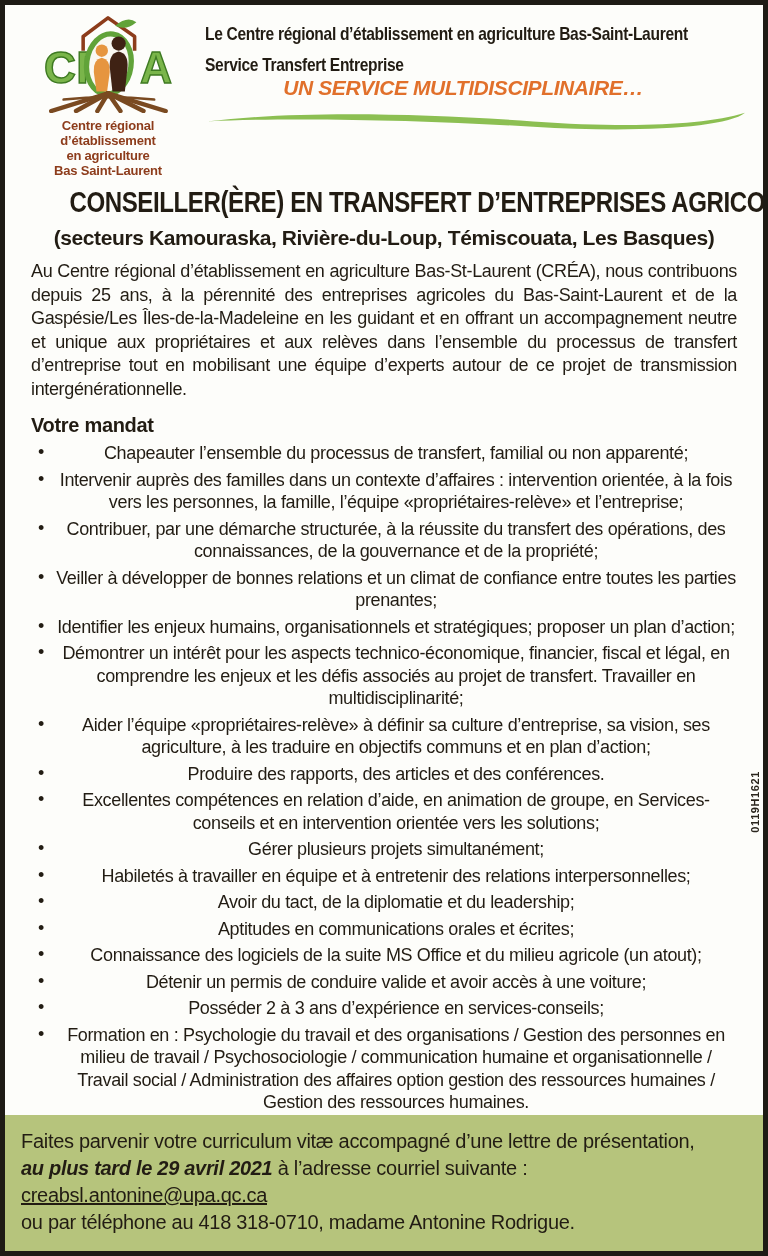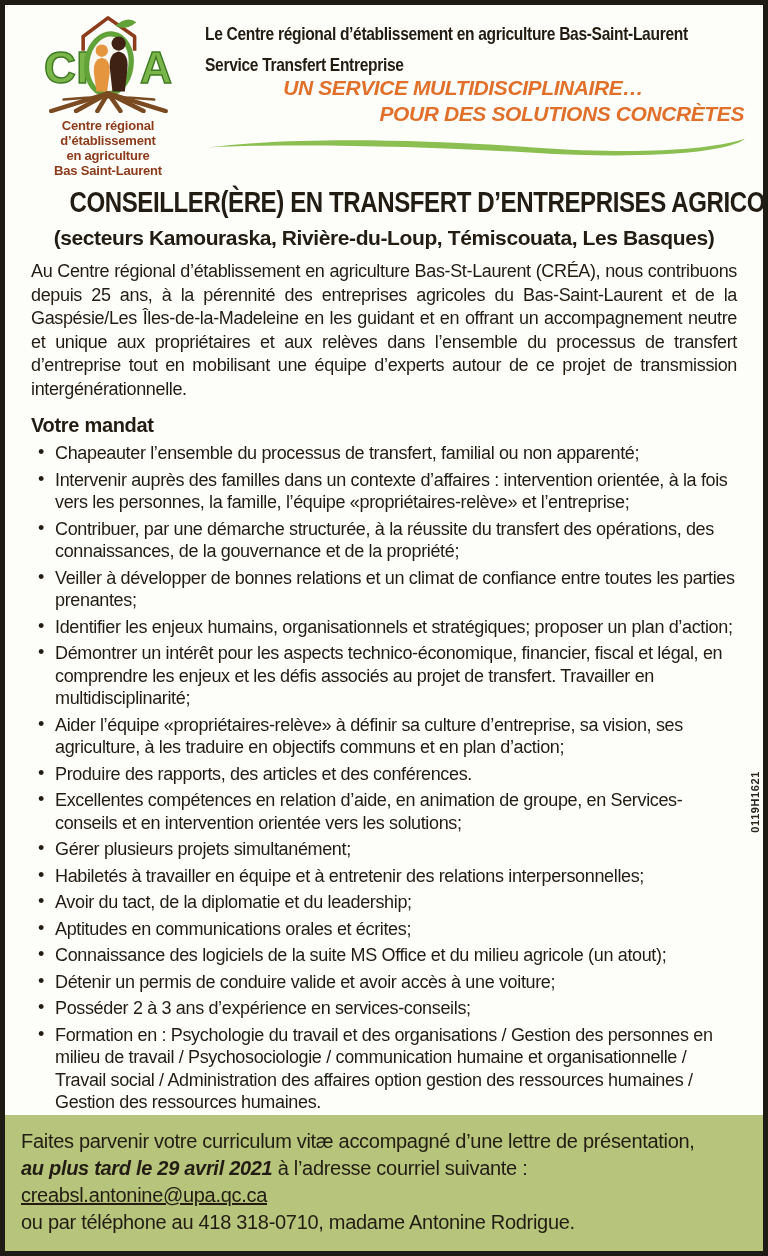--- a/index.html
+++ b/index.html
@@ -29,21 +29,21 @@
   .title {
     font-size:29px; font-weight:bold; text-align:center; margin:8px 0 0;
     white-space:nowrap; transform:scaleX(0.83); letter-spacing:-0.5px;
   }
   .subtitle { font-size:21px; font-weight:bold; text-align:center; margin:7px 0 0; letter-spacing:-0.4px; }
   
   .content { padding:4px 26px 12px 26px; flex:1 1 auto; overflow:hidden; }
   .intro { text-align:justify; font-size:18px; line-height:23.5px;
            letter-spacing:-0.35px; word-spacing:-0.3px; margin:6px 0 0; }
   .section-heading { font-size:20px; font-weight:bold; margin:13px 0 5px; letter-spacing:-0.3px; }
-  ul.bullets { margin:0; padding:0; list-style:none; }
+  ul.bullets { margin:0; padding:0; list-style:none;text-align:center; }
   ul.bullets li { position:relative; padding-left:24px; font-size:18px; line-height:22.5px;
                   letter-spacing:-0.35px; margin-bottom:4px; }
   ul.bullets li::before { content:"\2022"; position:absolute; left:7px; top:-1px; font-size:18px; }
   
   .ref-code {
     position:absolute; right:2px; top:766px;
     writing-mode:vertical-rl; transform:rotate(180deg);
     font-size:11px; font-weight:bold; letter-spacing:0.6px; color:#2a251d;
   }
   
@@ -93,21 +93,20 @@
         <div>Centre régional d’établissement</div>
         <div>en agriculture</div>
         <div>Bas Saint-Laurent</div>
       </div>
     </div>
 
     <div class="header-right">
       <div class="org-line">Le Centre régional d’établissement en agriculture Bas-Saint-Laurent</div>
       <div class="service-line">Service Transfert Entreprise</div>
       <div class="tagline tagline-1">UN SERVICE MULTIDISCIPLINAIRE…</div>
-      <div class="tagline tagline-2">POUR DES SOLUTIONS CONCRÈTES</div>
       <svg class="swoosh" viewBox="0 0 545 26" preserveAspectRatio="none">
         <path d="M2 14 C 90 3, 210 5, 330 14 C 420 20.5, 500 19, 543 5 C 524 21, 432 26, 330 19.5 C 220 12.5, 88 9.5, 2 14 Z" fill="#8cbf52"></path>
       </svg>
     </div>
   </div>
 
   <h1 class="title">CONSEILLER(ÈRE) EN TRANSFERT D’ENTREPRISES AGRICOLES</h1>
   <div class="subtitle">(secteurs Kamouraska, Rivière-du-Loup, Témiscouata, Les Basques)</div>
 
   <div class="content">

